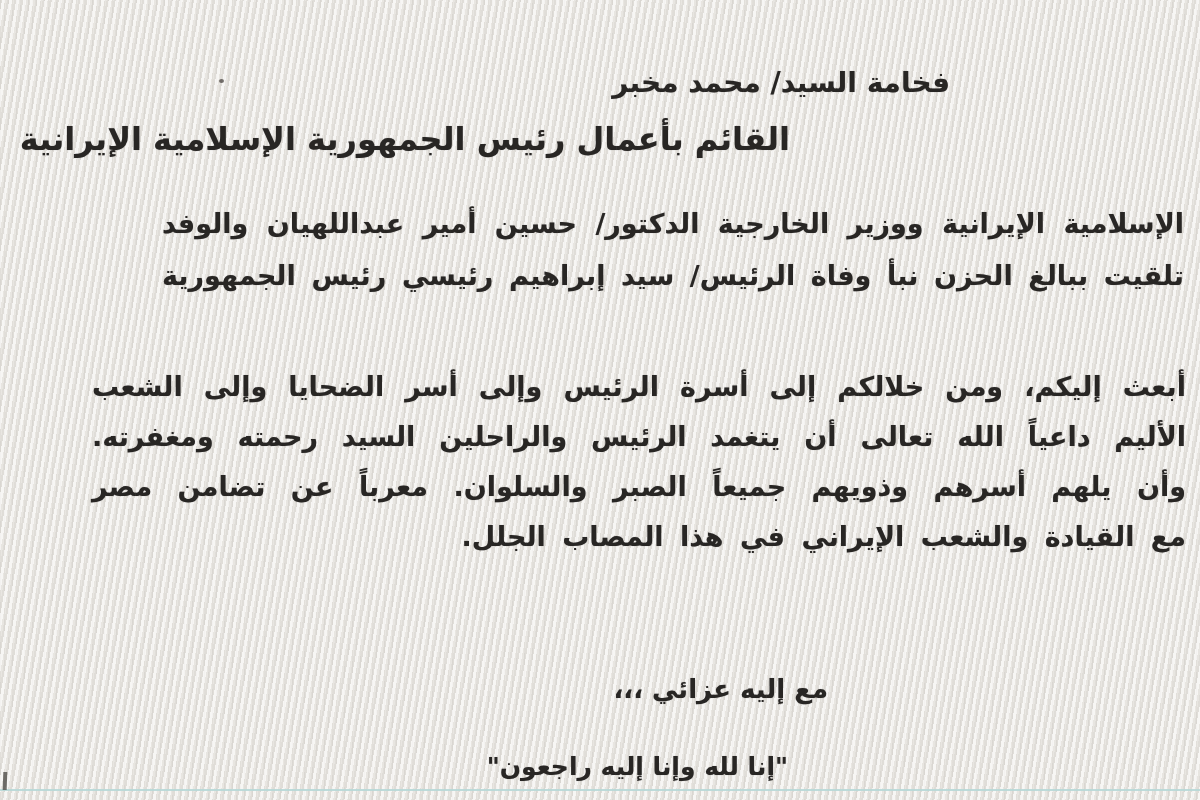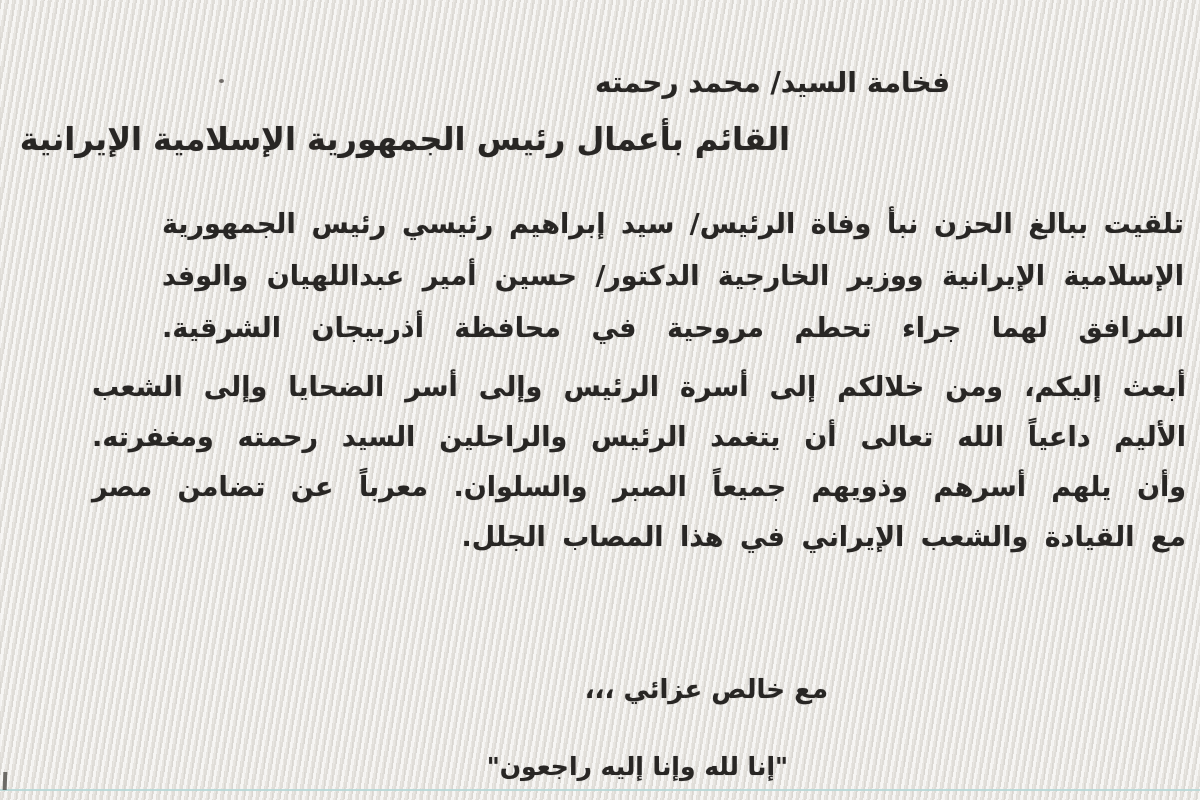--- a/index.html
+++ b/index.html
@@ -64,38 +64,37 @@
     width:4px;height:18px;
     background:#474440;opacity:0.75;
     transform:rotate(2deg);
   }
 </style>
 </head>
 <body>
 
 <div class="page">
 
-  <div class="txt recipient-name">فخامة السيد/ محمد رحمته</div>
+  <div class="txt recipient-name">فخامة السيد/ محمد مخبر</div>
 
   <div class="txt recipient-title">القائم بأعمال رئيس الجمهورية الإسلامية الإيرانية</div>
 
   <div class="para p1">
+    <div class="line">الإسلامية الإيرانية ووزير الخارجية الدكتور/ حسين أمير عبداللهيان والوفد</div>
     <div class="line">تلقيت ببالغ الحزن نبأ وفاة الرئيس/ سيد إبراهيم رئيسي رئيس الجمهورية</div>
-    <div class="line">الإسلامية الإيرانية ووزير الخارجية الدكتور/ حسين أمير عبداللهيان والوفد</div>
-    <div class="line">المرافق لهما جراء تحطم مروحية في محافظة أذربيجان الشرقية.</div>
   </div>
 
   <div class="para p2">
     <div class="line">أبعث إليكم، ومن خلالكم إلى أسرة الرئيس وإلى أسر الضحايا وإلى الشعب</div>
     <div class="line">الأليم داعياً الله تعالى أن يتغمد الرئيس والراحلين السيد رحمته ومغفرته.</div>
     <div class="line">وأن يلهم أسرهم وذويهم جميعاً الصبر والسلوان. معرباً عن تضامن مصر</div>
     <div class="line end">مع القيادة والشعب الإيراني في هذا المصاب الجلل.</div>
   </div>
 
-  <div class="txt closing">مع خالص عزائي ،،،</div>
+  <div class="txt closing">مع إليه عزائي ،،،</div>
 
   <div class="txt verse">"إنا لله وإنا إليه راجعون"</div>
 
   <div class="speck"></div>
   <div class="bottom-rule"></div>
   <div class="corner-tick"></div>
 
 </div>
 
 </body></html>

